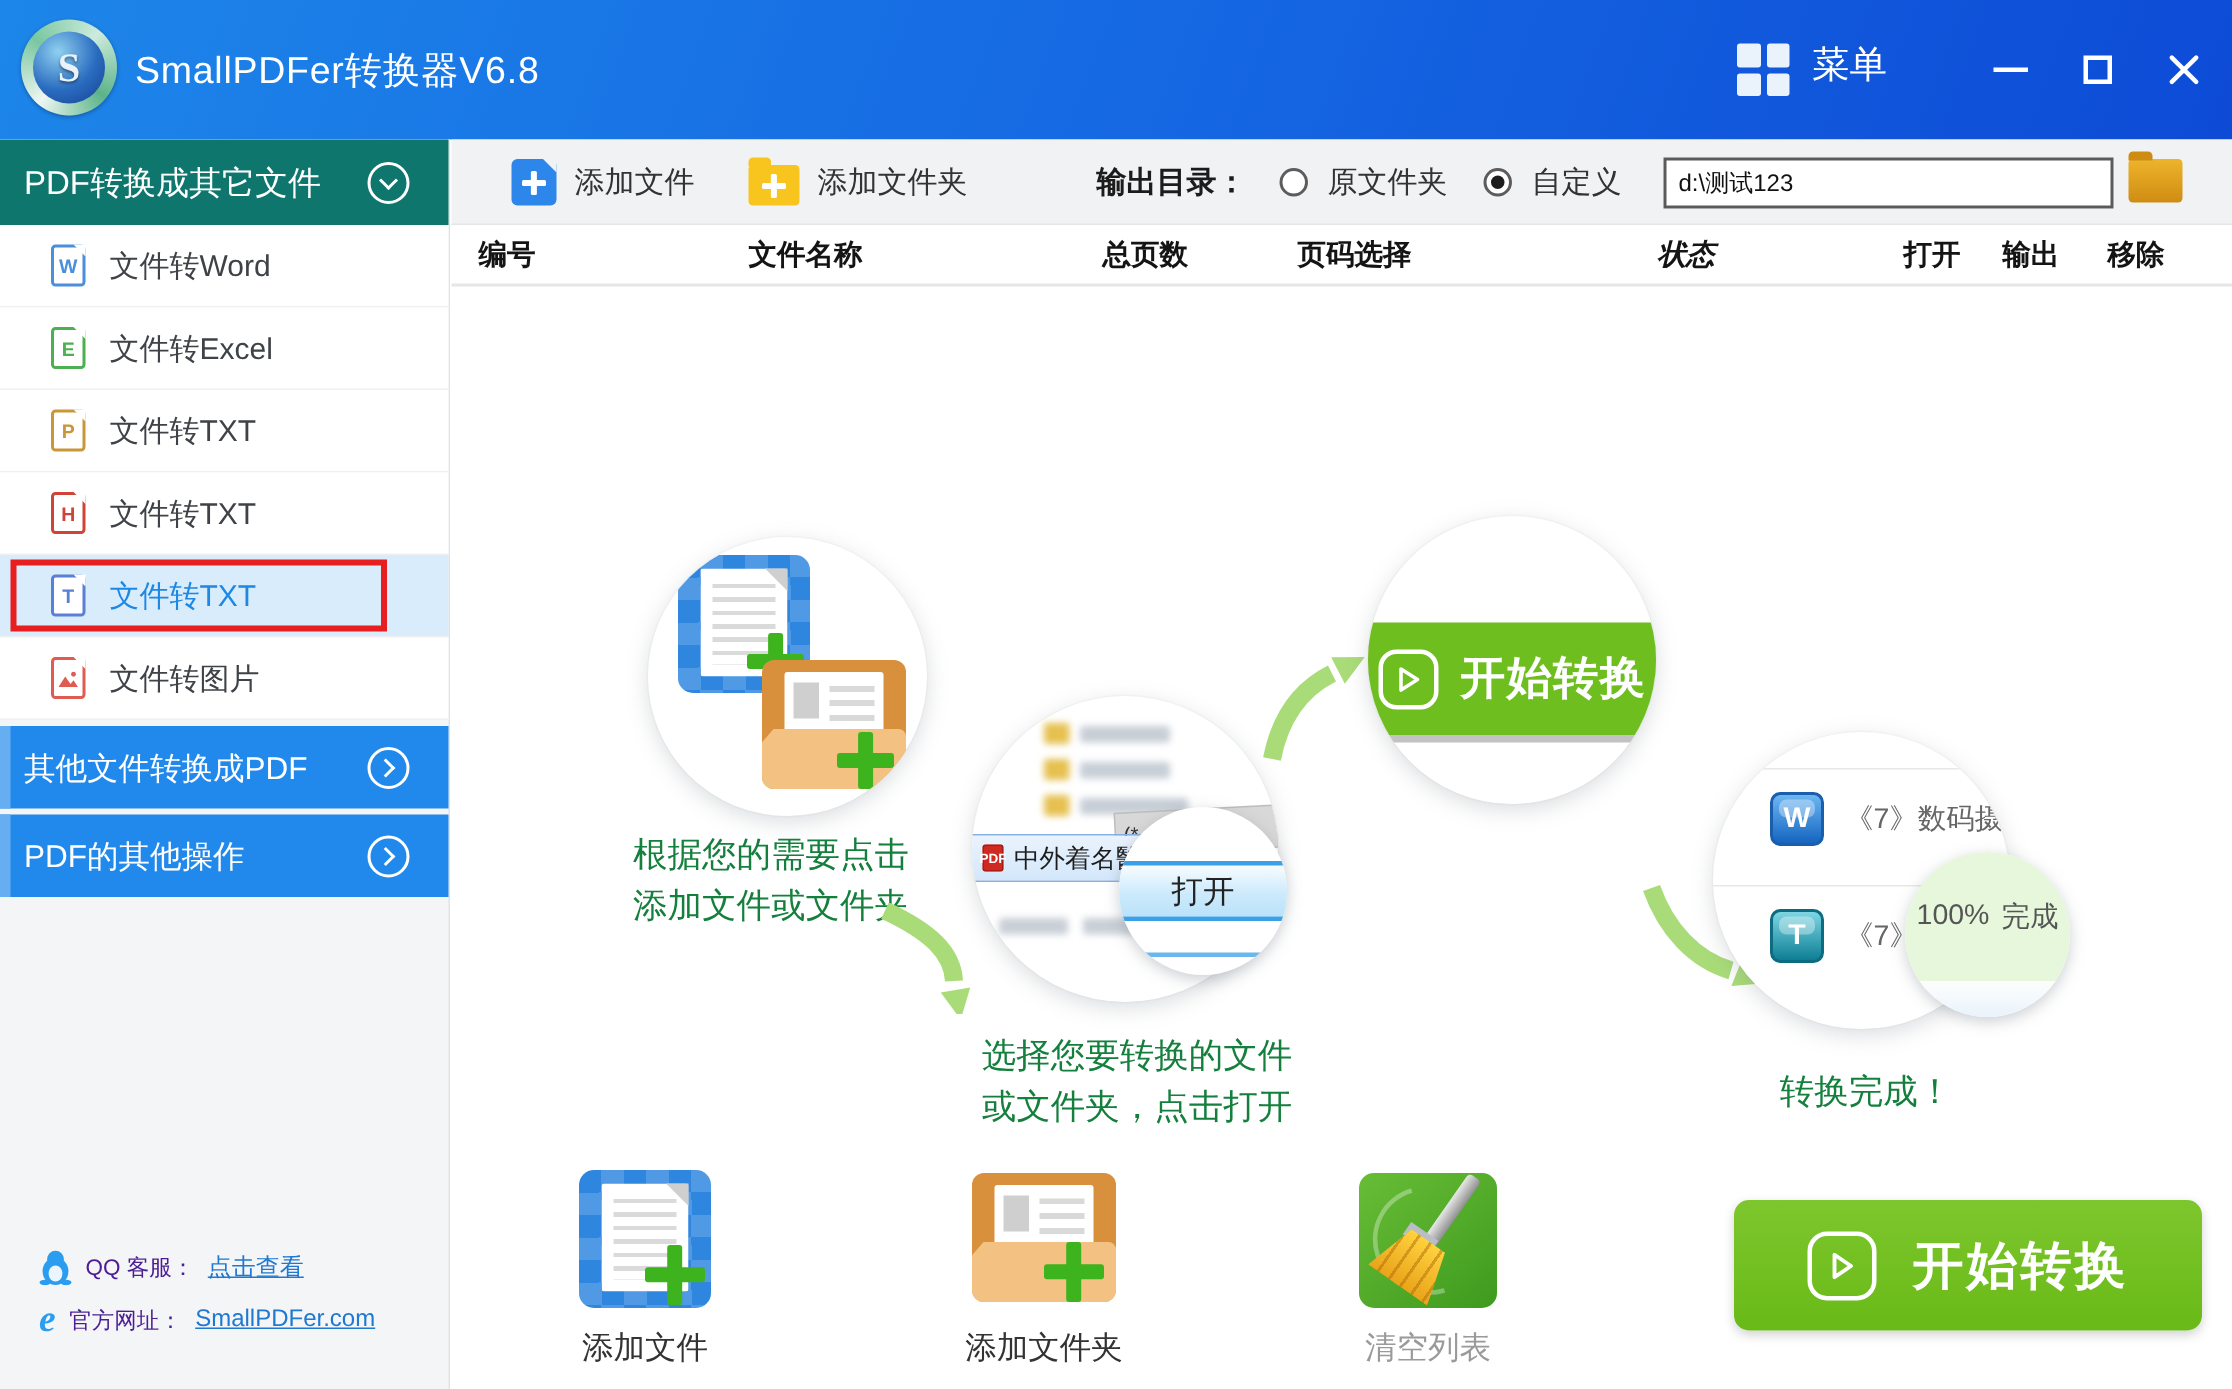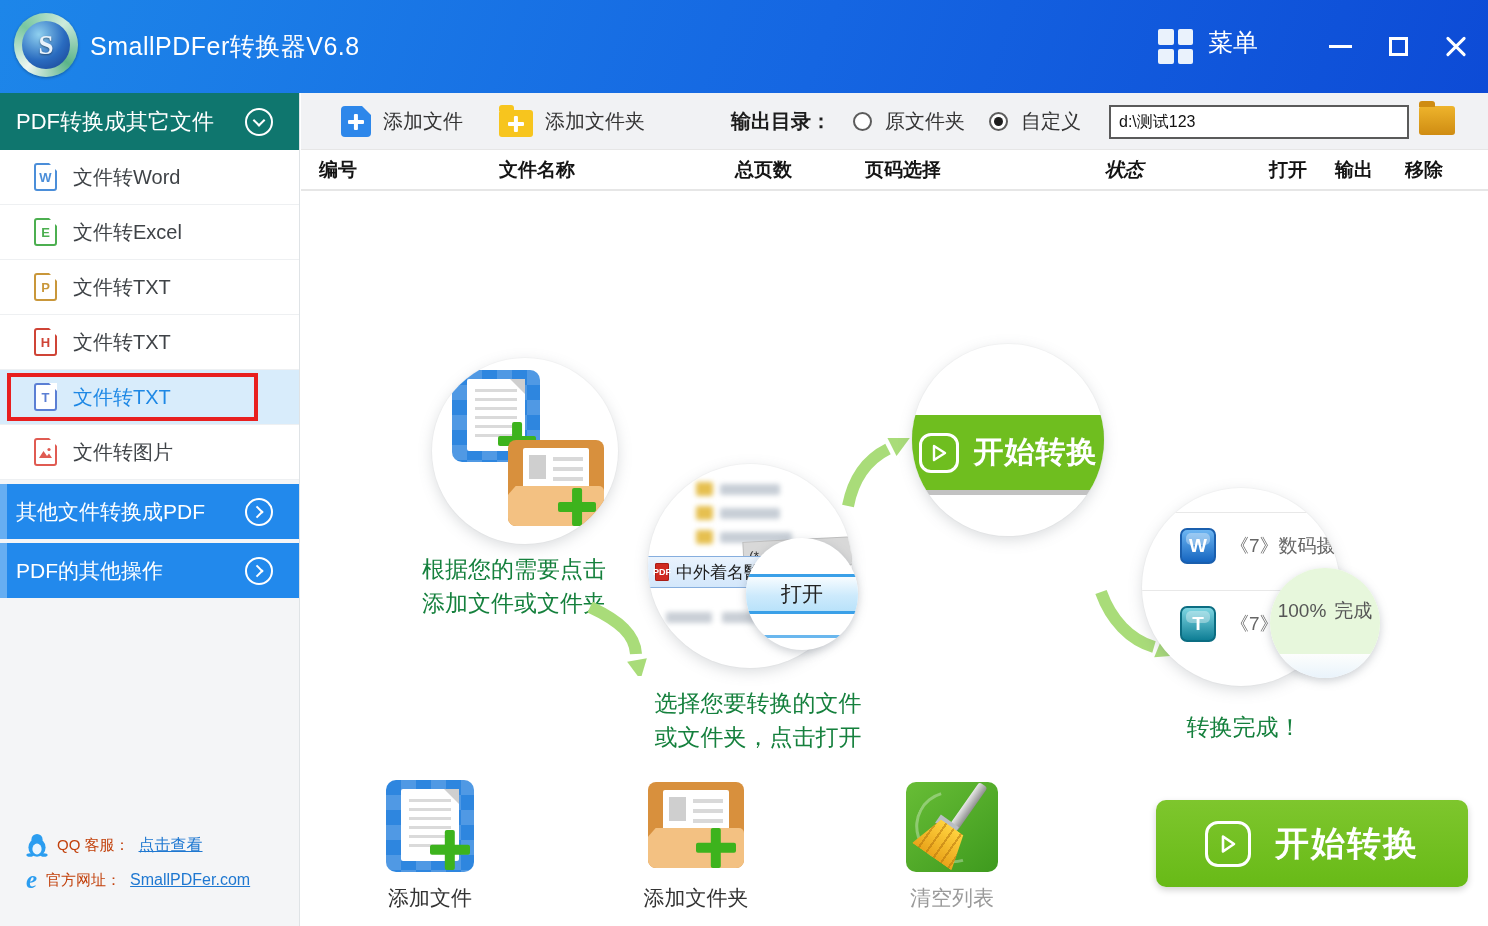--- a/index.html
+++ b/index.html
@@ -49,21 +49,21 @@
   .sel-border{position:absolute;left:7px;top:3px;right:41px;bottom:3px;border:4px solid #e81f1f;pointer-events:none;}
   .ficon{position:relative;flex:0 0 auto;width:23px;height:28px;border:2px solid var(--c);
          border-radius:3px;background:#fff;color:var(--c);display:flex;align-items:center;
          justify-content:center;font-size:13px;font-weight:bold;}
   .ficon::before{content:"";position:absolute;top:-2px;right:-2px;width:0;height:0;
                  border-top:8px solid #fff;border-left:8px solid transparent;}
   .side-sec{position:relative;height:55px;margin-top:4px;background:#2289ec;color:#fff;
             display:flex;align-items:center;padding-left:16px;font-size:21px;cursor:pointer;}
   .side-sec::before{content:"";position:absolute;left:0;top:0;bottom:0;width:7px;background:#66aef2;}
   .foot-row{position:absolute;left:26px;display:flex;align-items:center;gap:9px;}
-  .foot-lab{color:#c2410c;font-size:15px;}
+  .foot-lab{color:#4c1d95;font-size:15px;}
   .foot-link{color:#1f78d1;font-size:16px;text-decoration:underline;cursor:pointer;}
 
   
   .toolbar{position:absolute;left:301px;top:93px;width:1187px;height:57px;background:#f1f2f4;
            border-bottom:1px solid #e6e6e6;}
   .tb-btn{position:absolute;top:0;height:57px;display:flex;align-items:center;gap:12px;cursor:pointer;}
   .tb-lab{font-size:20px;color:#333;}
   .minidoc{position:relative;width:30px;height:31px;background:#2d87ea;border-radius:4px;}
   .minidoc::before{content:"";position:absolute;top:0;right:0;width:0;height:0;
                    border-top:9px solid #f1f2f4;border-left:9px solid transparent;}

